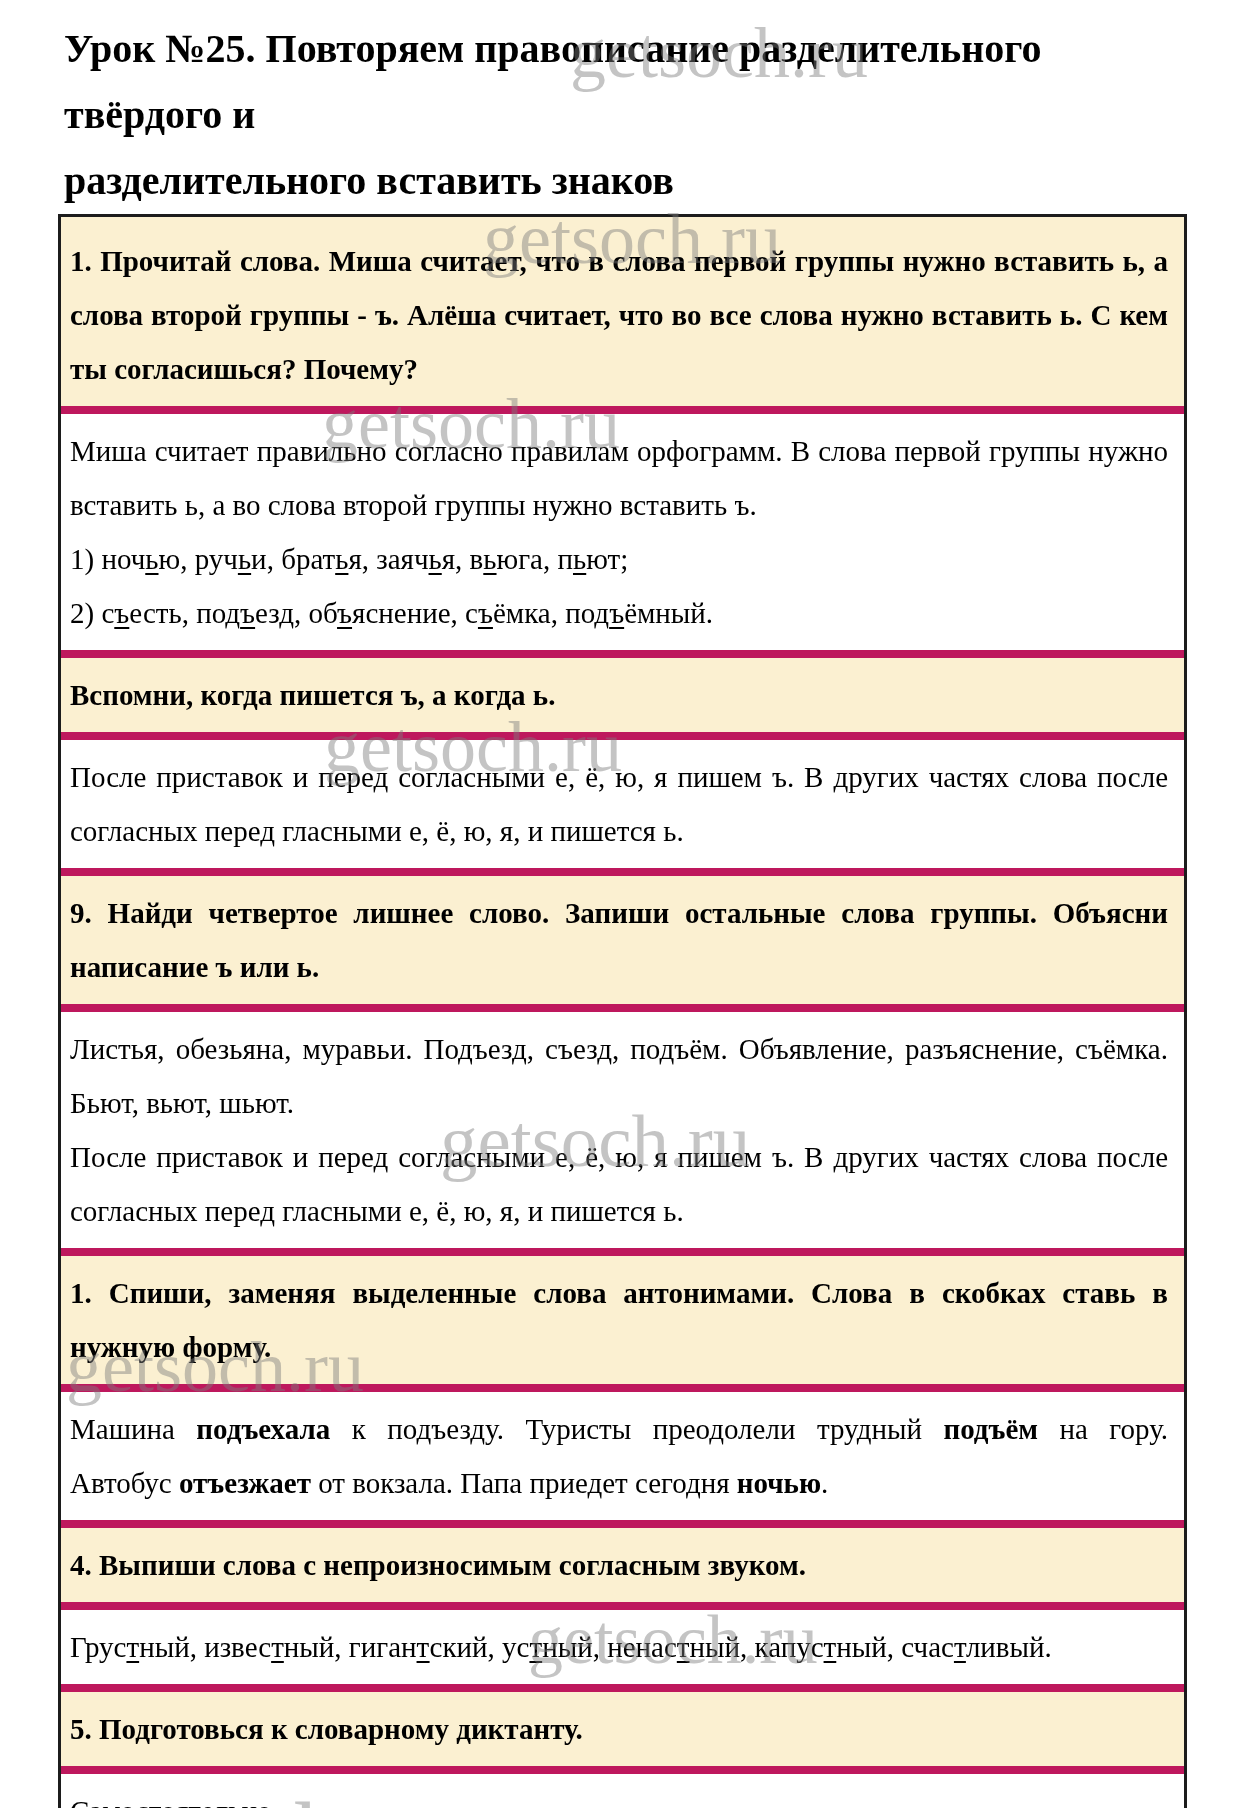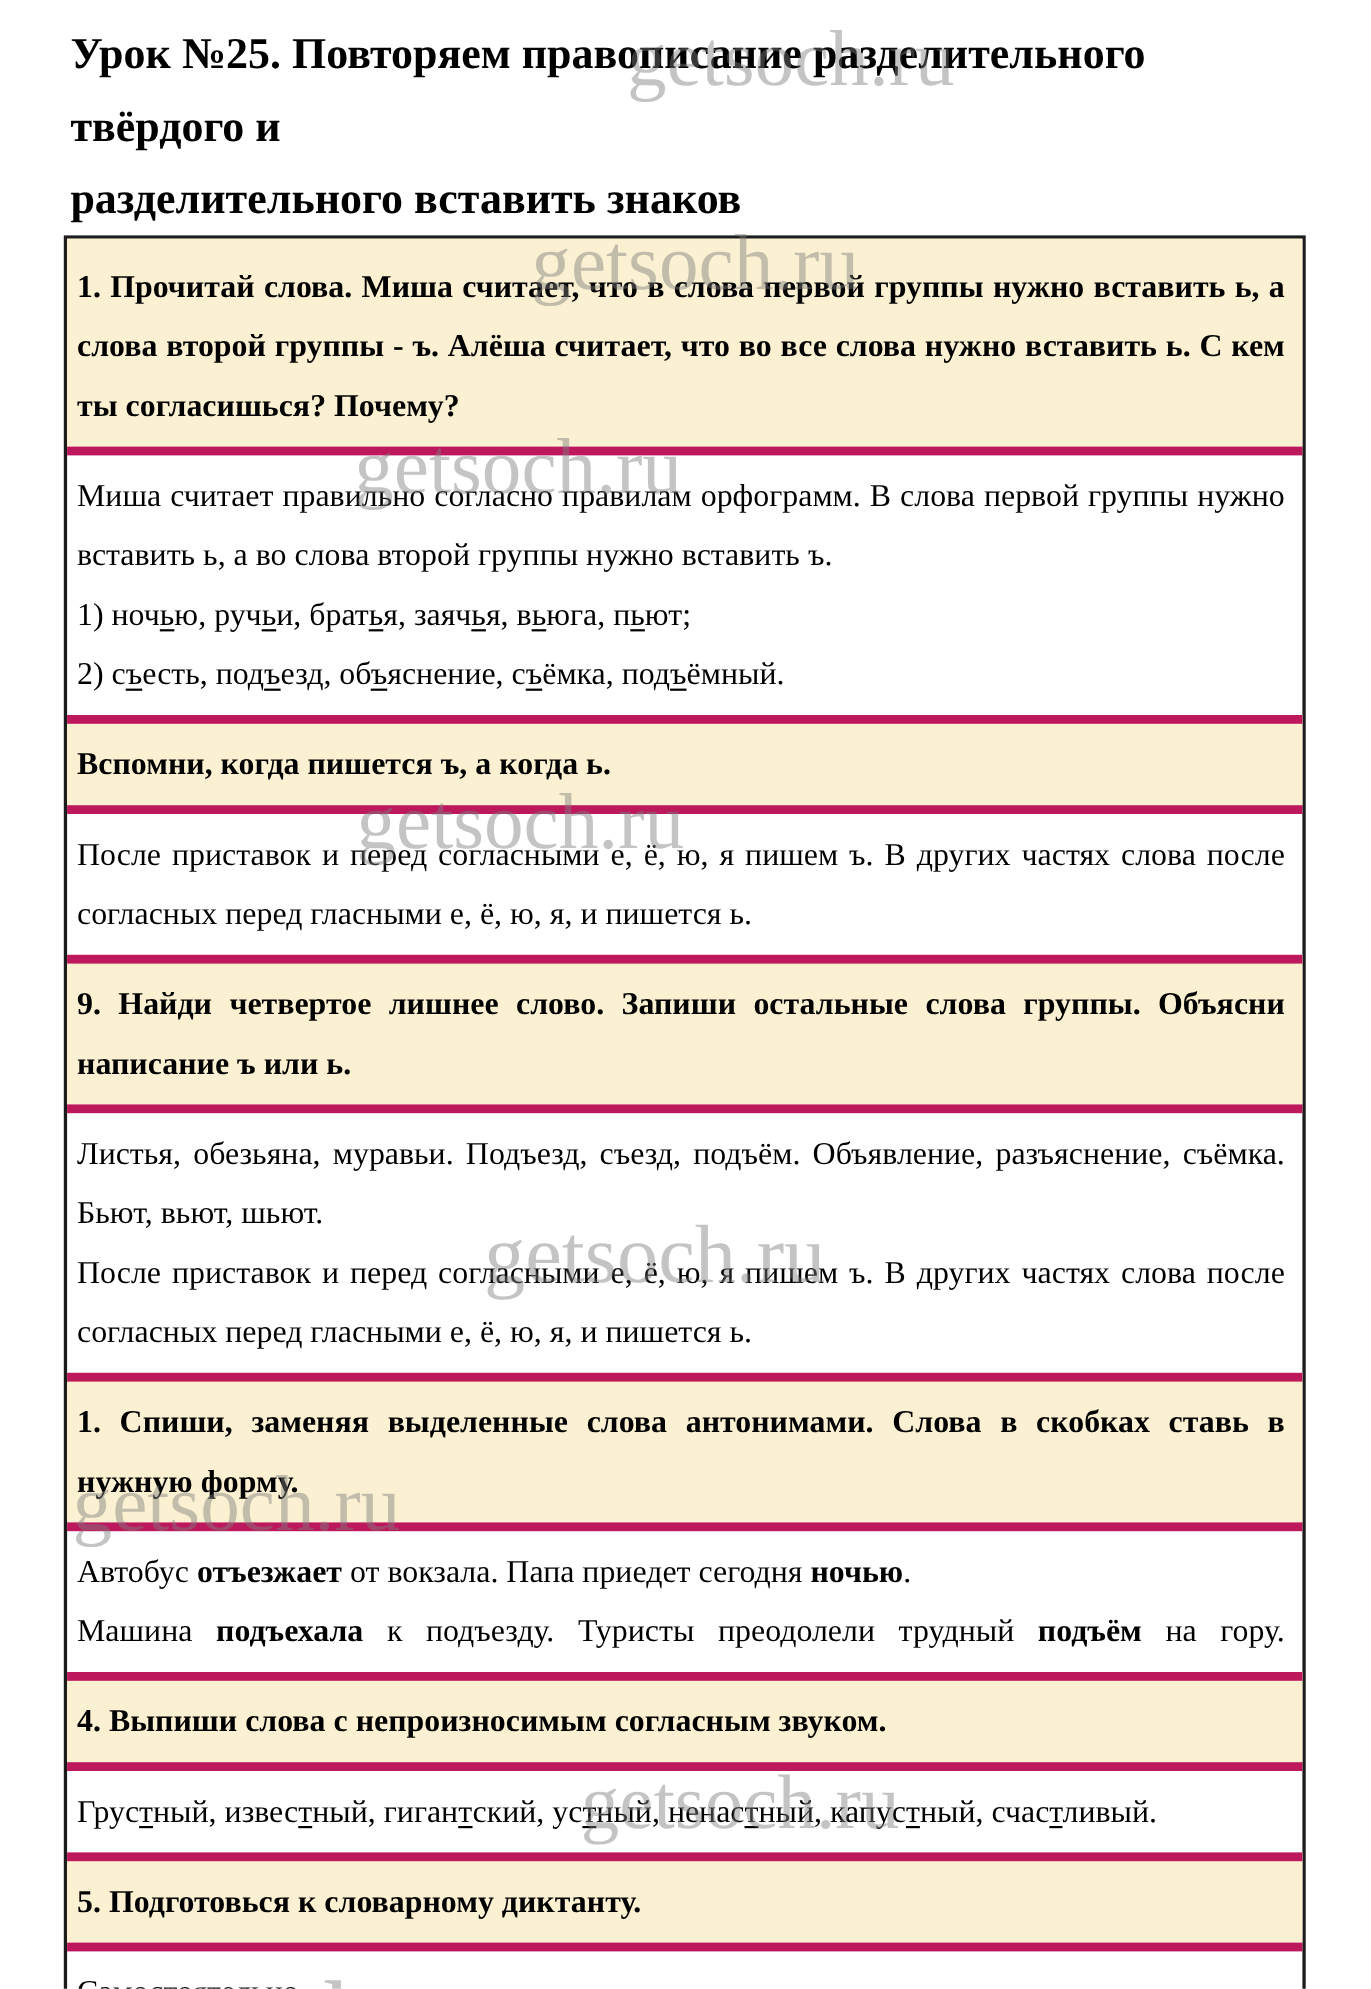--- a/index.html
+++ b/index.html
@@ -91,22 +91,22 @@
       <div class="block">9. Найди четвертое лишнее слово. Запиши остальные слова группы. Объясни написание ъ или ь.</div>
     </div>
     <div class="row answer">
       <div class="block">Листья, обезьяна, муравьи. Подъезд, съезд, подъём. Объявление, разъяснение, съёмка. Бьют, вьют, шьют.</div>
       <div class="block">После приставок и перед согласными е, ё, ю, я пишем ъ. В других частях слова после согласных перед гласными е, ё, ю, я, и пишется ь.</div>
     </div>
     <div class="row question">
       <div class="block">1. Спиши, заменяя выделенные слова антонимами. Слова в скобках ставь в нужную форму.</div>
     </div>
     <div class="row answer">
+      <div class="block fill">Машина <b>подъехала</b> к подъезду. Туристы преодолели трудный <b>подъём</b> на гору.</div>
       <div class="block">Автобус <b>отъезжает</b> от вокзала. Папа приедет сегодня <b>ночью</b>.</div>
-      <div class="block fill">Машина <b>подъехала</b> к подъезду. Туристы преодолели трудный <b>подъём</b> на гору.</div>
     </div>
     <div class="row question">
       <div class="block">4. Выпиши слова с непроизносимым согласным звуком.</div>
     </div>
     <div class="row answer">
       <div class="block">Грус<u>т</u>ный, извес<u>т</u>ный, гиган<u>т</u>ский, ус<u>т</u>ный, ненас<u>т</u>ный, капус<u>т</u>ный, счас<u>т</u>ливый.</div>
     </div>
     <div class="row question">
       <div class="block">5. Подготовься к словарному диктанту.</div>
     </div>

